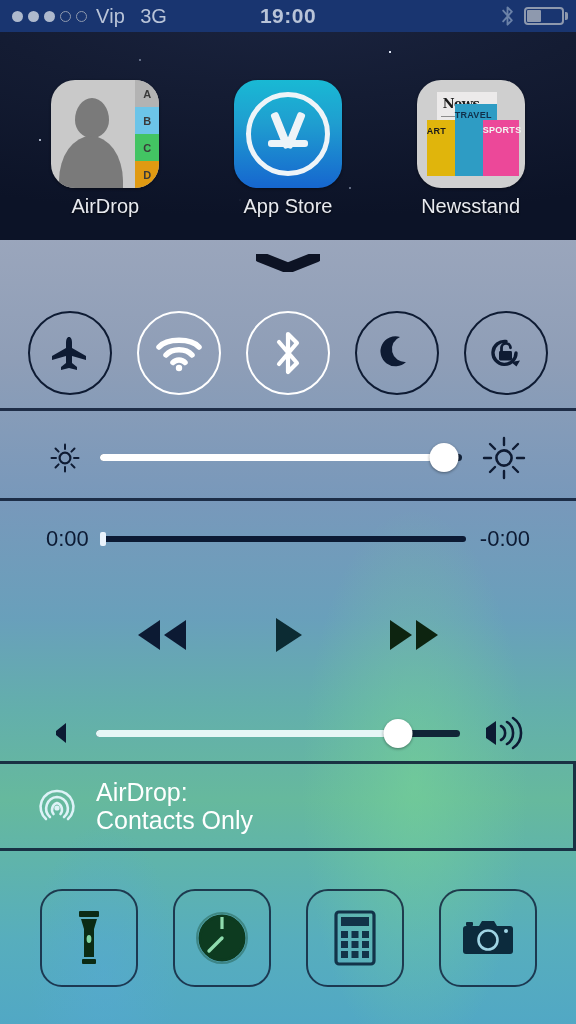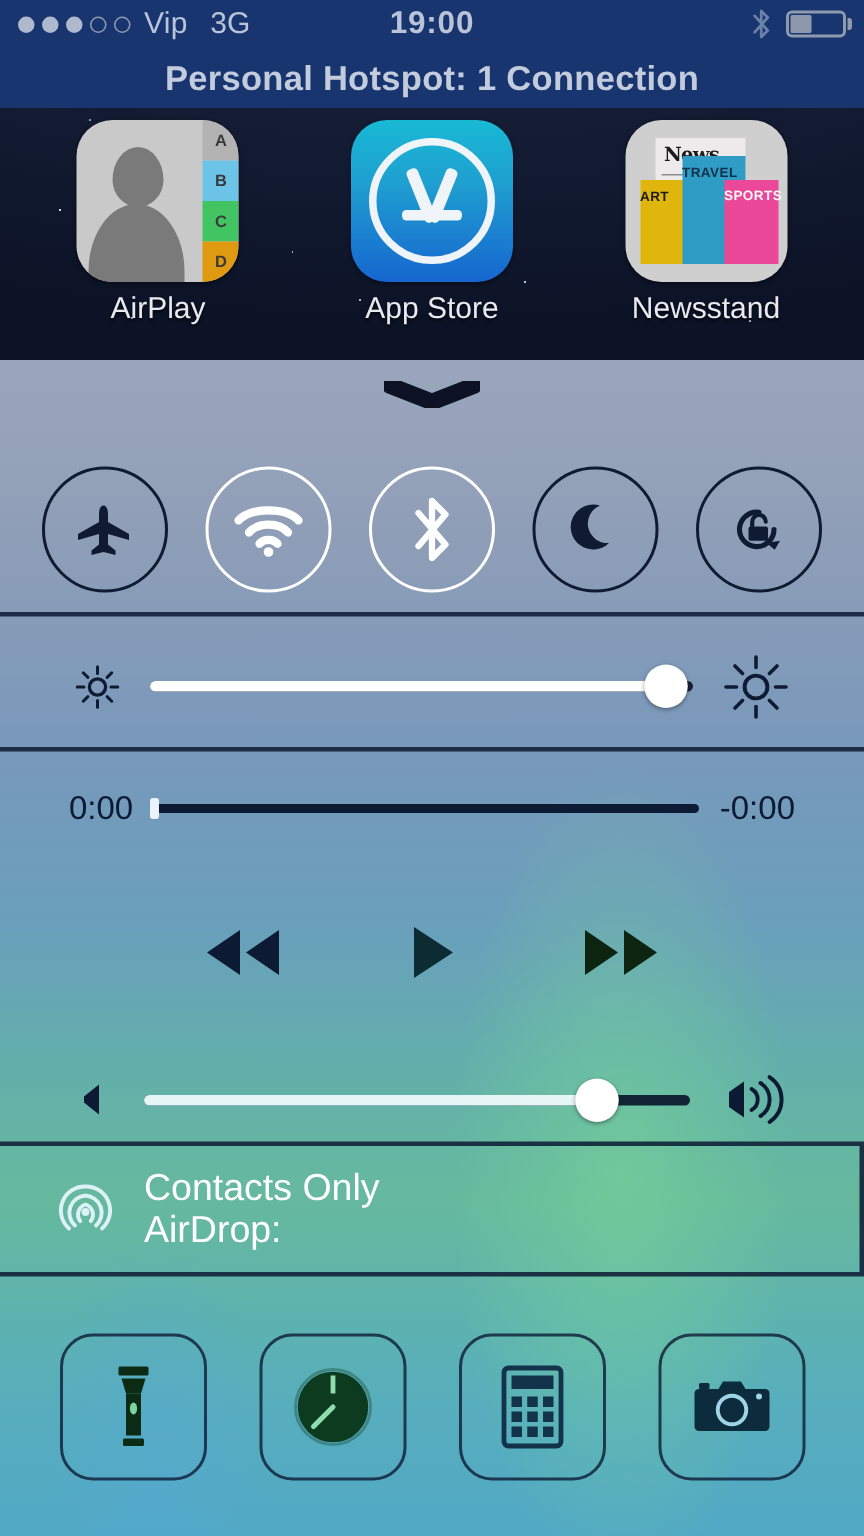--- a/index.html
+++ b/index.html
@@ -277,40 +277,37 @@
         <path d="M2 5 L10 14 L6 18 L6 2 L10 6 L2 15" fill="none" stroke="#6b82a8" stroke-width="1.7" stroke-linecap="round" stroke-linejoin="round"></path>
       </svg>
       <span class="battery">
         <span class="shell"></span>
         <span class="fill" style="width: 13.6px;"></span>
         <span class="nub"></span>
       </span>
     </div>
   </div>
 
-  <div class="hotspot">
-    <span>Personal Hotspot: 1 Connection</span>
-  </div>
 
   <div class="apps">
 
     <div class="app">
       <div class="app-icon ic-contacts">
         <span class="person">
           <span class="head"></span>
           <span class="body"></span>
         </span>
         <span class="tabs">
           <span class="tab tab-a">A</span>
           <span class="tab tab-b">B</span>
           <span class="tab tab-c">C</span>
           <span class="tab tab-d">D</span>
         </span>
       </div>
-      <div class="app-label">AirPlay</div>
+      <div class="app-label">AirDrop</div>
     </div>
 
 
     <div class="app">
       <div class="app-icon ic-appstore">
         <span class="ring"></span>
         <span class="stroke s1"></span>
         <span class="stroke s2"></span>
         <span class="stroke bar"></span>
       </div>
@@ -479,22 +476,22 @@
       <div class="aircell">
         <svg width="46" height="46" viewBox="0 0 46 46">
           <g fill="none" stroke="#ddf2f7" stroke-width="2.6" stroke-linecap="round">
             <path d="M12 36 A16 16 0 0 1 23 8 A16 16 0 0 1 34 36"></path>
             <path d="M16 34 A11.5 11.5 0 0 1 23 14 A11.5 11.5 0 0 1 30 34"></path>
             <path d="M19.5 31 A7 7 0 0 1 23 20 A7 7 0 0 1 26.5 31"></path>
           </g>
           <circle cx="23" cy="25" r="2.6" fill="#ddf2f7"></circle>
         </svg>
         <div class="air-label air-on">
+          <div>AirDrop:</div>
           <div>Contacts Only</div>
-          <div>AirDrop:</div>
         </div>
       </div>
       <div class="air-sep"></div>
     </div>
 
     <div class="divider" style="top:608px"></div>
 
     <div class="shortcuts">
 
       <div class="scut">

